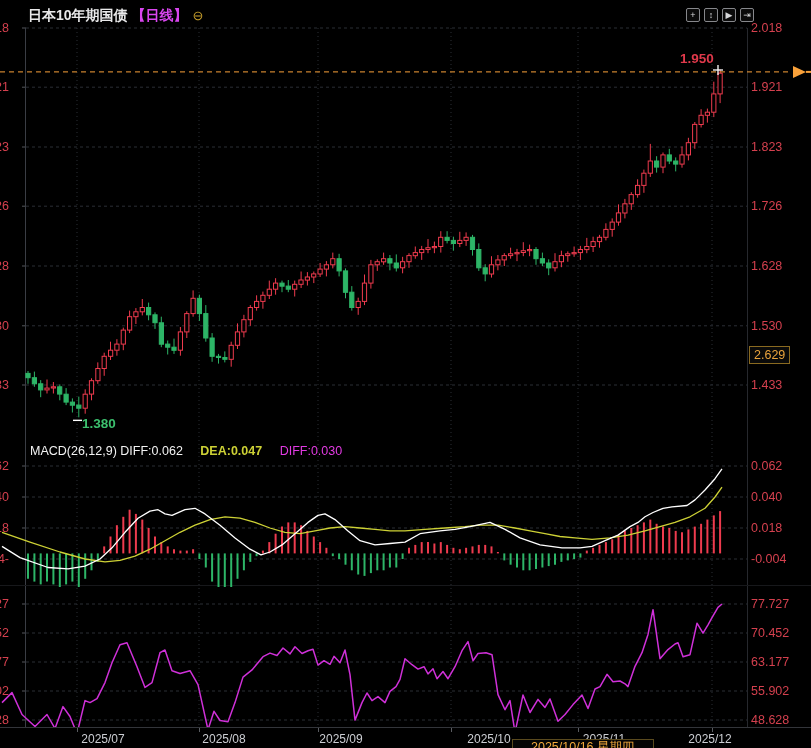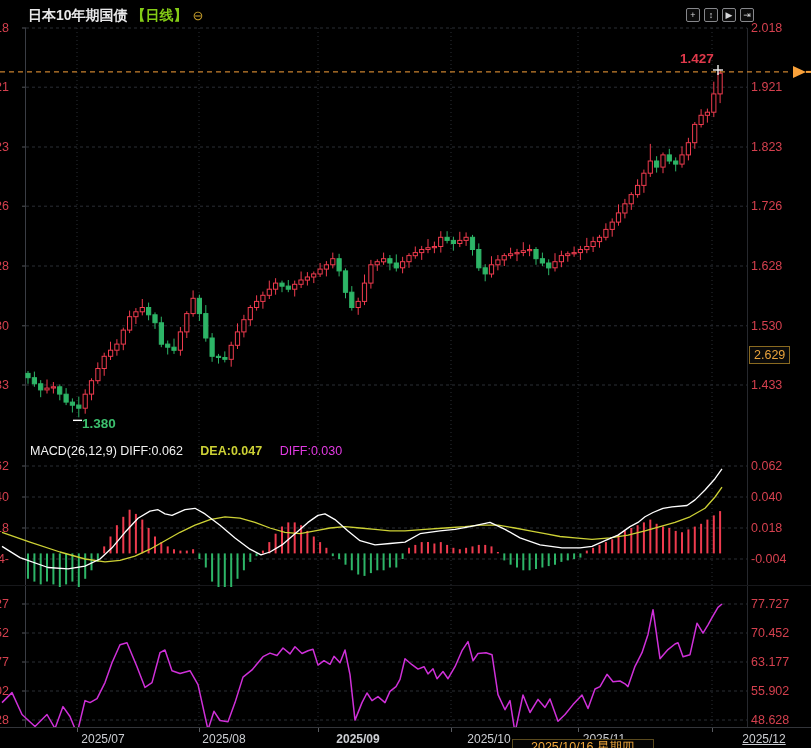--- a/index.html
+++ b/index.html
@@ -2,21 +2,21 @@
 <html><head>
 <meta charset="utf-8">
 <style>
   html,body{margin:0;padding:0;background:#000;}
   .stage{position:relative;width:811px;height:748px;background:#000;overflow:hidden;
          font-family:"Liberation Sans",sans-serif;-webkit-font-smoothing:antialiased;}
   .stage *{box-sizing:border-box;}
   #svg-host{position:absolute;left:0;top:0;width:811px;height:748px;z-index:1;}
   .ovl{position:absolute;z-index:3;white-space:nowrap;}
   .title-row{position:absolute;left:28px;top:7px;z-index:4;font-size:14px;font-weight:700;color:#e9e9ea;}
-  .title-period{color:#84cc16;margin-left:4px;}
+  .title-period{color:#d946ef;margin-left:4px;}
   .title-collapse{color:#c9a02c;font-weight:400;margin-left:5px;font-size:13px;}
   .toolbar{position:absolute;top:8px;right:57px;z-index:4;display:flex;gap:4px;}
   .tool-btn{width:14px;height:14px;border:1px solid #86878b;border-radius:2px;color:#d6d7d9;
             font-size:9px;line-height:12px;text-align:center;background:#0a0a0a;cursor:pointer;}
   .yaxis-label{position:absolute;left:751px;height:16px;line-height:16px;font-size:12.5px;color:#d4404e;z-index:3;}
   .left-clip{position:absolute;left:0;width:9px;height:16px;line-height:16px;overflow:hidden;
              direction:rtl;font-size:12.5px;color:#d4404e;z-index:3;}
   .price-high-label{left:680px;top:51px;color:#e0394b;font-weight:700;font-size:13.5px;}
   .low-label{left:82px;top:416px;color:#3cc06e;font-weight:700;font-size:13.5px;}
   .alert-box{left:749px;top:346px;color:#eba43d;font-size:12.5px;border:1px solid #8a6a20;
@@ -443,21 +443,21 @@
     <span>日本10年期国债</span><span class="title-period">【日线】</span><span class="title-collapse">⊖</span>
   </div>
 
   <div class="toolbar" id="toolbar">
       <div class="tool-btn">+</div>
       <div class="tool-btn">↕</div>
       <div class="tool-btn">▶</div>
       <div class="tool-btn">⇥</div>
     </div>
 
-  <div class="ovl price-high-label">1.427</div>
+  <div class="ovl price-high-label">1.950</div>
   <div class="ovl low-label">1.380</div>
   <div class="ovl alert-box">2.629</div>
 
   <div class="panel-header" style="top:444px;">
     <span class="seg"><span>MACD(26,12,9)</span>
       <span>DIFF:0.062</span></span>
     <span class="seg seg-yellow">DEA:0.047</span>
     <span class="seg seg-magenta">DIFF:0.030</span>
   </div>
 
@@ -498,24 +498,24 @@
       <div class="left-clip" style="top: 683px;">55.902</div>
       <div class="left-clip" style="top: 712px;">48.628</div>
     </div>
 
   <div class="date-row" id="date-row">
 
   <div class="date-label" style="left: 103px;">2025/07</div>
       <div class="date-tick" style="left: 77px;"></div>
       <div class="date-label" style="left: 224px;">2025/08</div>
       <div class="date-tick" style="left: 199px;"></div>
-      <div class="date-label" style="left: 358px; font-weight: bold;">2025/09</div>
+      <div class="date-label" style="left: 341px;">2025/09</div>
       <div class="date-tick" style="left: 318px;"></div>
       <div class="date-label" style="left: 477px; margin-left: 12px;">2025/10</div>
       <div class="date-tick" style="left: 451px;"></div>
       <div class="date-label" style="left: 604px;">2025/11</div>
       <div class="date-tick" style="left: 578px;"></div>
-      <div class="date-label" style="left: 764px; text-decoration: underline;">2025/12</div>
+      <div class="date-label" style="left: 710px;">2025/12</div>
       <div class="date-tick" style="left: 712px;"></div>
       <div class="crosshair-date">2025/10/16 星期四</div>
     </div>
 
 </div>
 
 </body></html>

